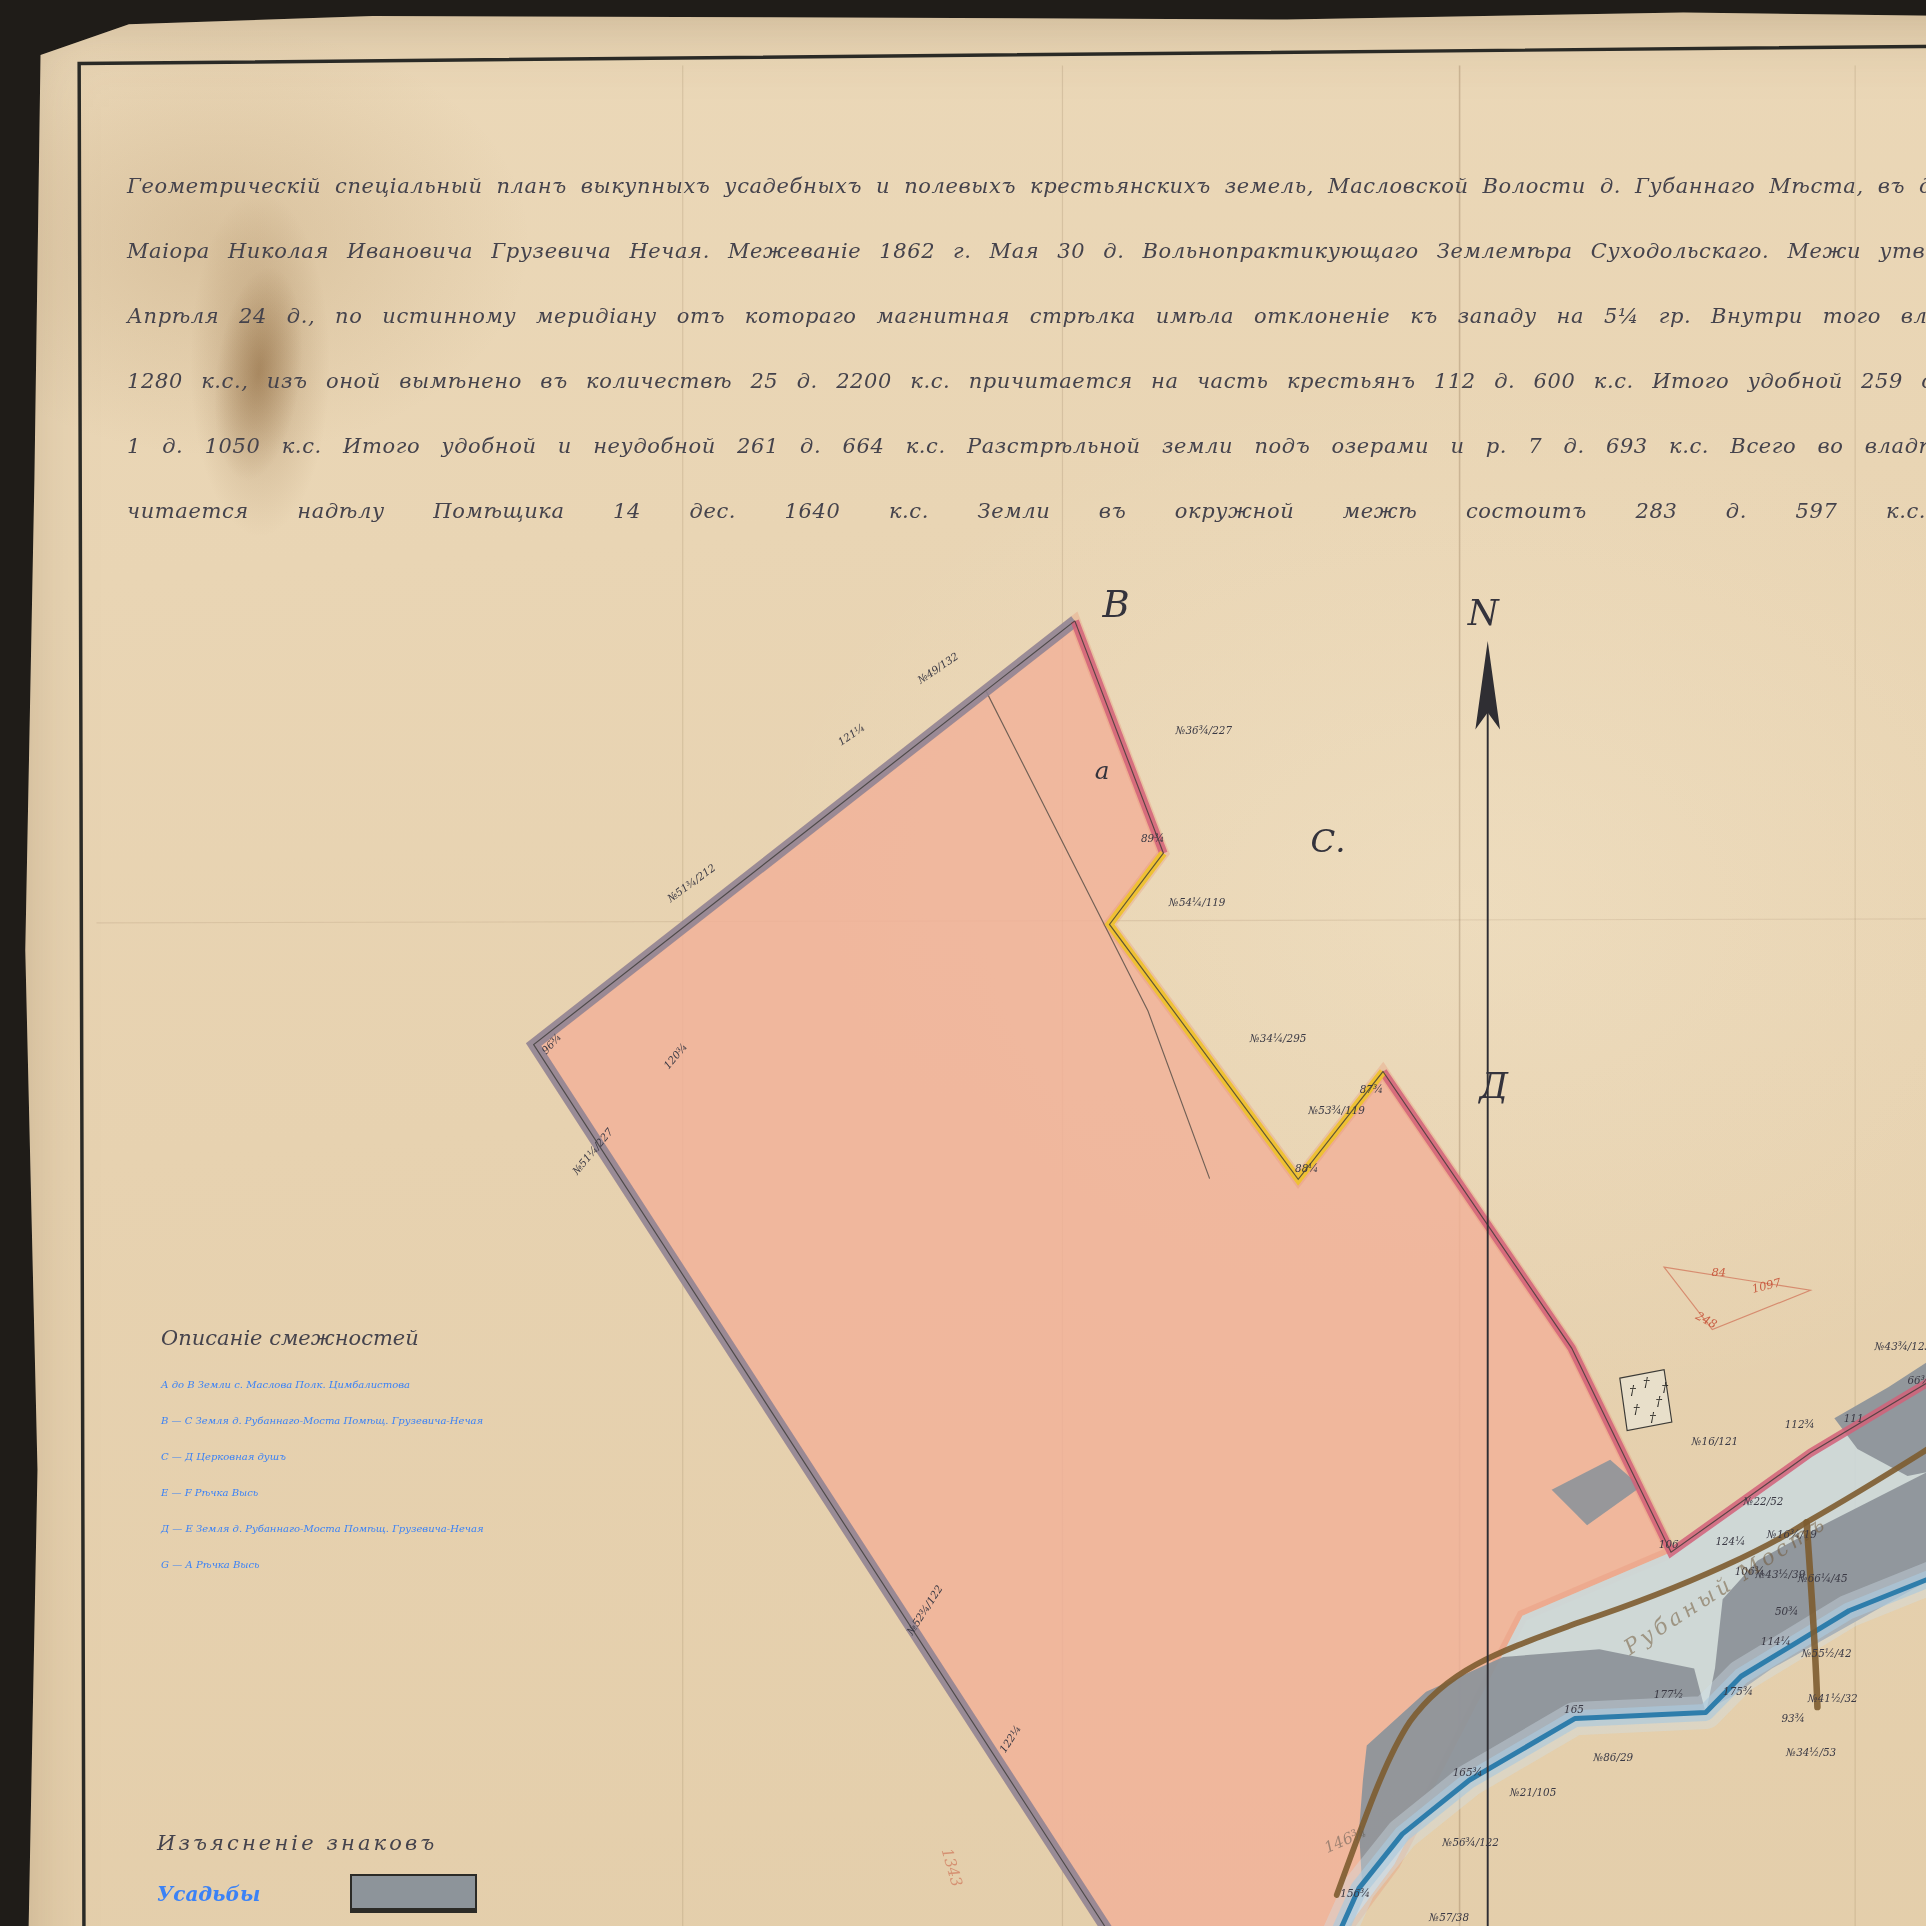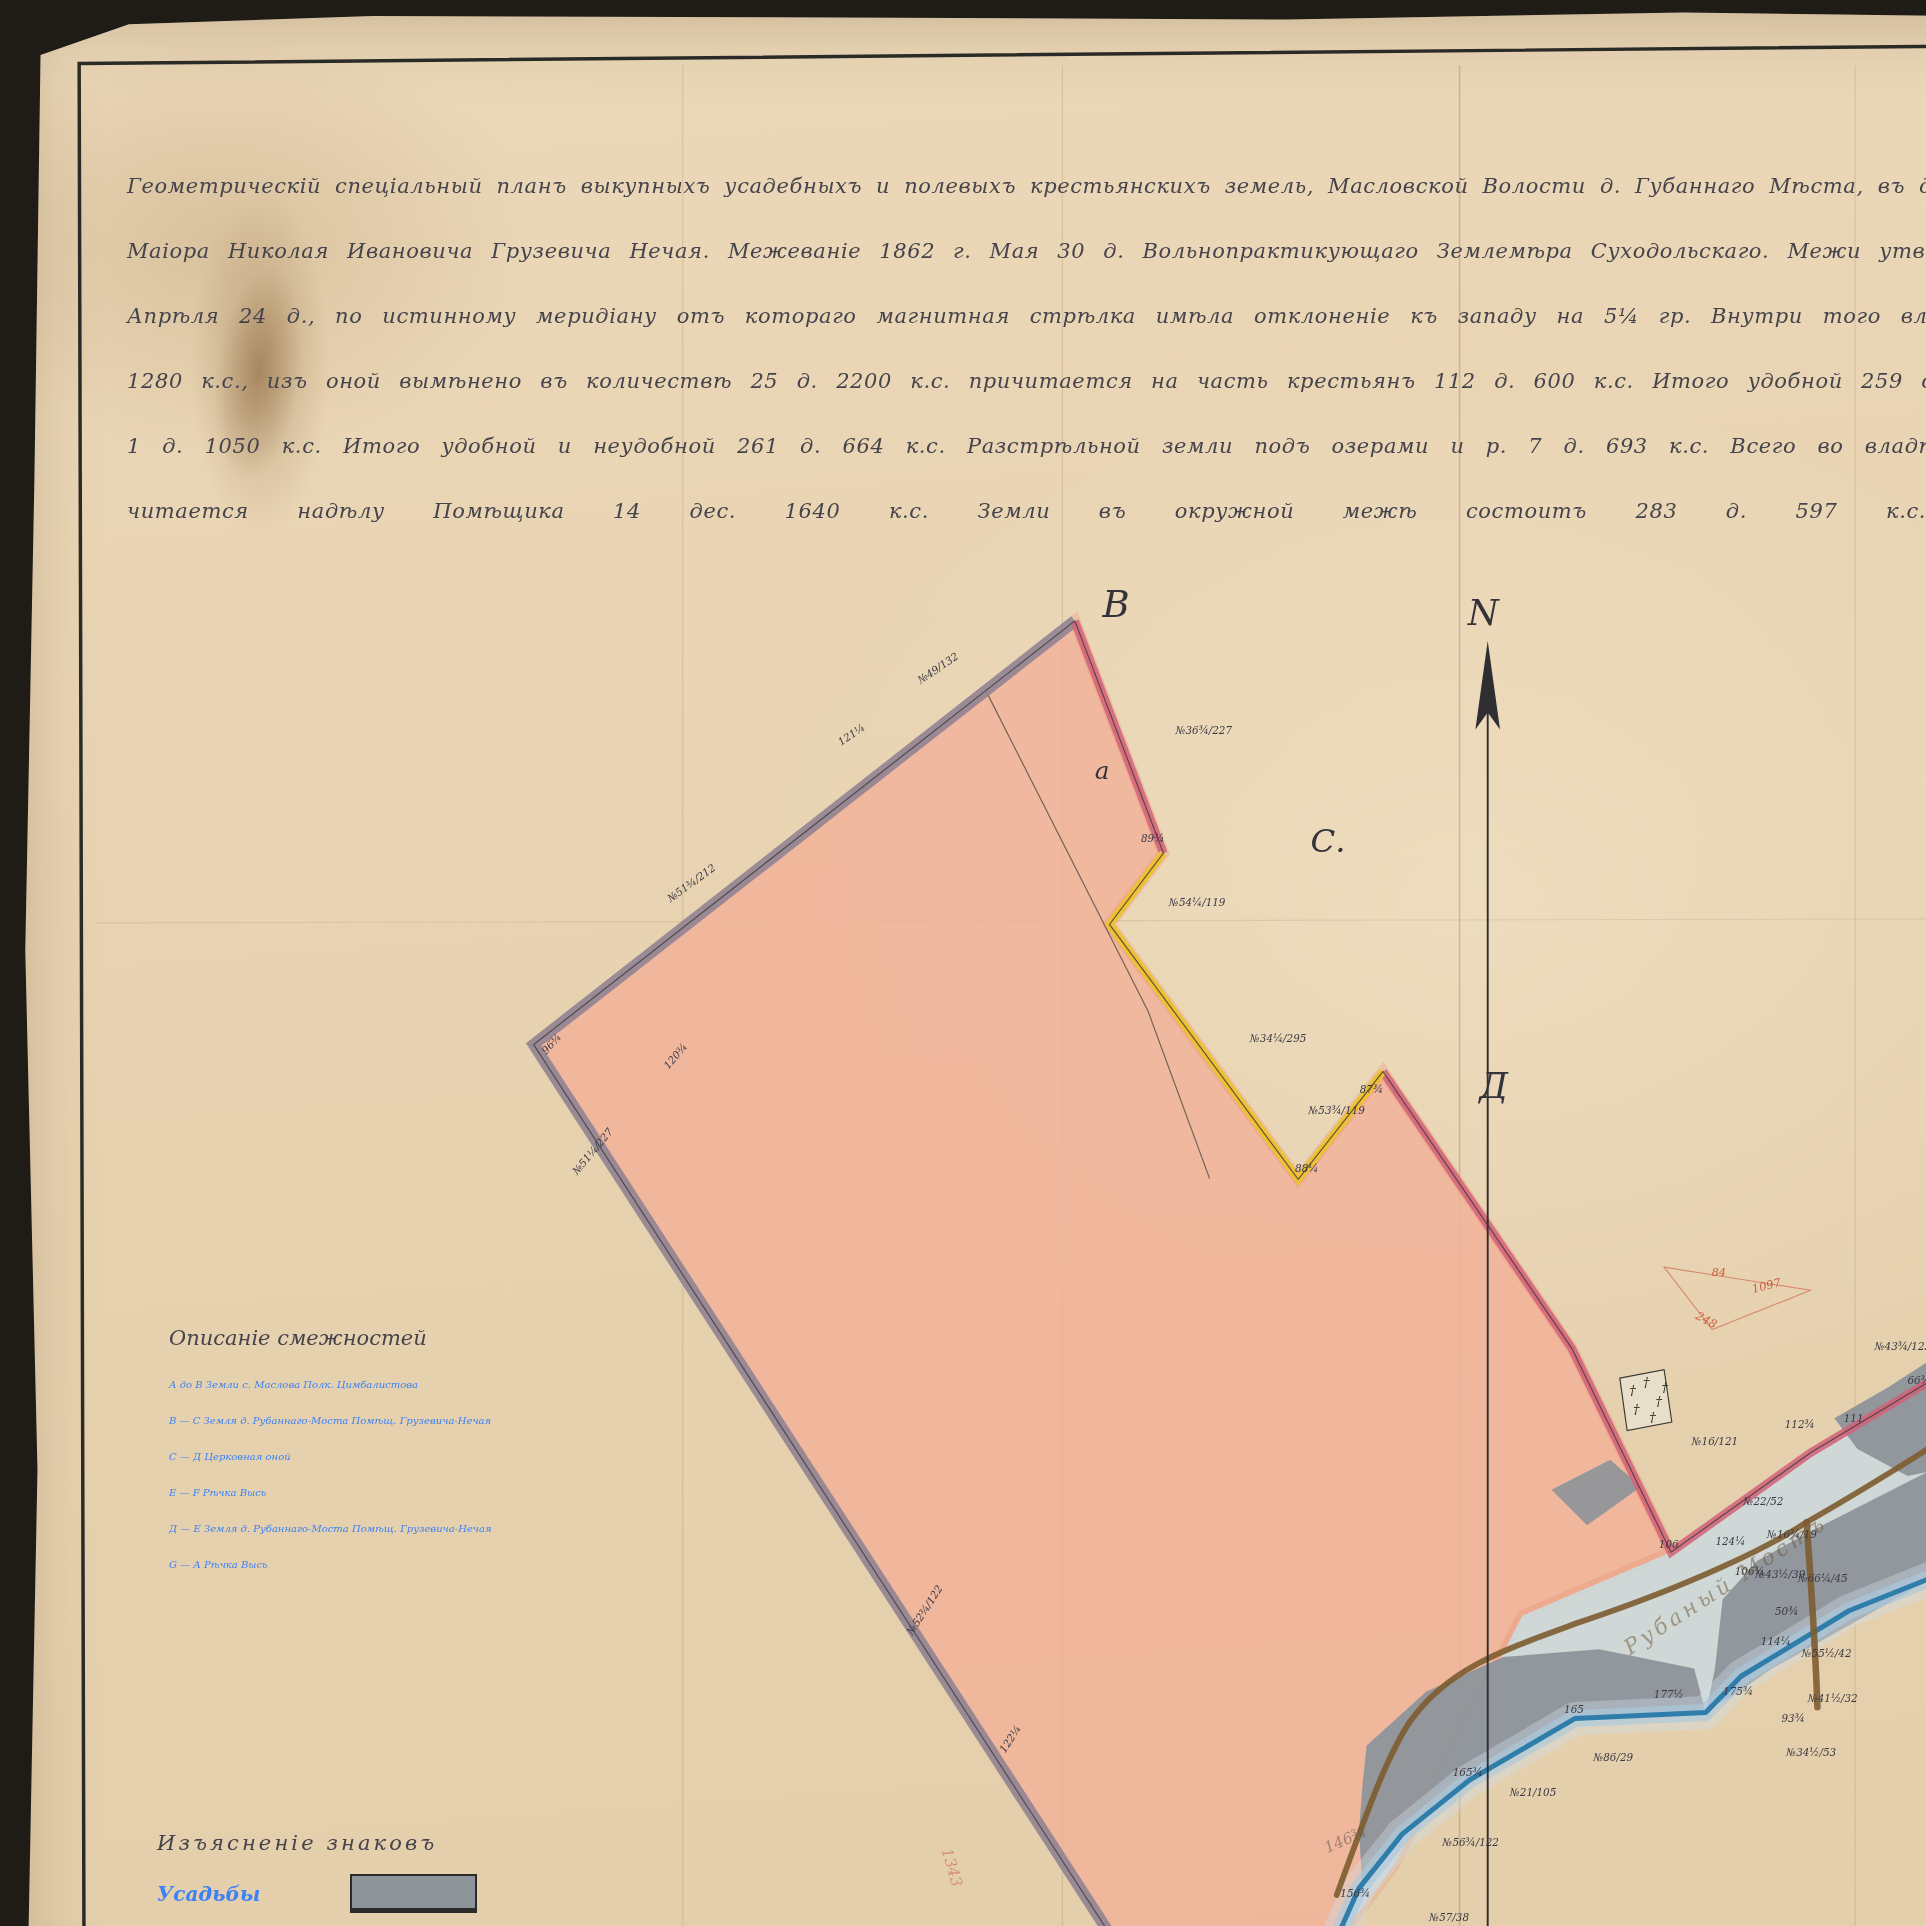--- a/index.html
+++ b/index.html
@@ -19,21 +19,21 @@
     clip-path: polygon(1.1% 2.1%,4% .8%,12% .45%,25% .5%,42% .6%,55% .3%,70% .55%,85% .8%,96% .9%,
       99.2% 1.5%,99.55% 6%,99.3% 14%,99.55% 28%,99.35% 42%,99.6% 56%,99.4% 72%,99.65% 86%,99.2% 96.6%,
       96% 99%,88% 98.6%,72% 99.4%,56% 98.9%,38% 99.6%,24% 98.9%,11% 99.5%,3.6% 98.3%,1.2% 96%,
       .7% 82%,1% 62%,.6% 40%,.9% 20%);}
   .stain{position:absolute;border-radius:50%;pointer-events:none;}
   
   .hw{font-style:italic;color:#45434c;}
   #title-block{position:absolute;left:127px;top:154px;width:2824px;}
   .title-line{font-size:21px;letter-spacing:0.6px;line-height:65px;white-space:nowrap;
     text-align:justify;text-align-last:justify;width:100%;height:65px;}
-  #adjacency{position:absolute;left:169px;top:1326px;width:763px;}
+  #adjacency{position:absolute;left:161px;top:1326px;width:763px;}
   #adjacency .adj-title{font-size:21px;margin-bottom:17px;}
   .adj-item{font-size:10px;line-height:36px;white-space:nowrap;color:#3b82f6;font-style:italic;}
   
   #legend{position:absolute;left:157px;top:1831px;width:424px;}
   #legend .legend-title{font-size:21px;margin-bottom:15px;letter-spacing:3.1px;}
   .legend-item{display:flex;align-items:center;height:47px;margin-bottom:34px;}
   .legend-label{width:193px;font-size:20px;color:#3b82f6;font-style:italic;font-weight:bold;}
   .sw{width:127px;height:39px;border:2.3px solid #2c2b27;border-bottom-width:5.4px;
       box-sizing:border-box;text-align:center;}
   .legend-item[data-type="usadby"]     .sw{background:var(--usadby);}
@@ -245,21 +245,21 @@
       <div class="hw title-line">1 д. 1050 к.с. Итого удобной и неудобной 261 д. 664 к.с. Разстрѣльной земли подъ озерами и р. 7 д. 693 к.с. Всего во владѣніи крестьянъ состоитъ земли 268 д. 1357 к.с. Изъ общаго выгона при-</div>
       <div class="hw title-line">читается надѣлу Помѣщика 14 дес. 1640 к.с. Земли въ окружной межѣ состоитъ 283 д. 597 к.с. Крестьянскихъ дворовъ 54. Мужескаго пола 135 душъ. —</div>
     </div>
 
   <div id="adjacency">
     <div class="hw adj-title">Описаніе смежностей</div>
     <div>
 
     <div class="adj-item">А до В  Земли с. Маслова Полк. Цимбалистова</div>
         <div class="adj-item">В — С  Земля д. Рубаннаго-Моста Помѣщ. Грузевича-Нечая</div>
-        <div class="adj-item">С — Д  Церковная оной</div>
+        <div class="adj-item">С — Д  Церковная душъ</div>
         <div class="adj-item">Е — F  Рѣчка Высь</div>
         <div class="adj-item">Д — Е  Земля д. Рубаннаго-Моста Помѣщ. Грузевича-Нечая</div>
         <div class="adj-item">G — А  Рѣчка Высь</div>
       </div>
   </div>
 
   <div id="legend">
     <div class="hw legend-title">Изъясненіе знаковъ</div>
     <div>
 

